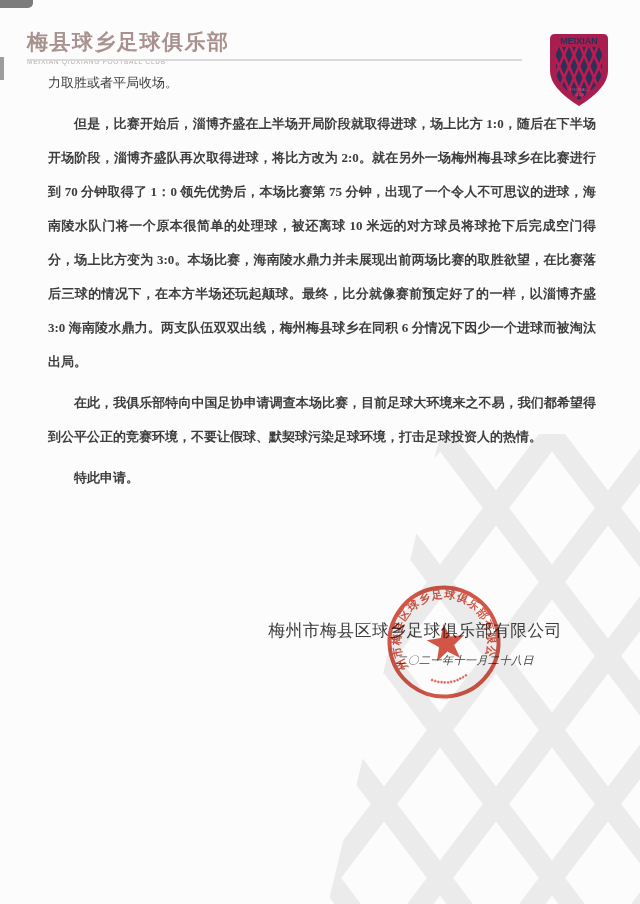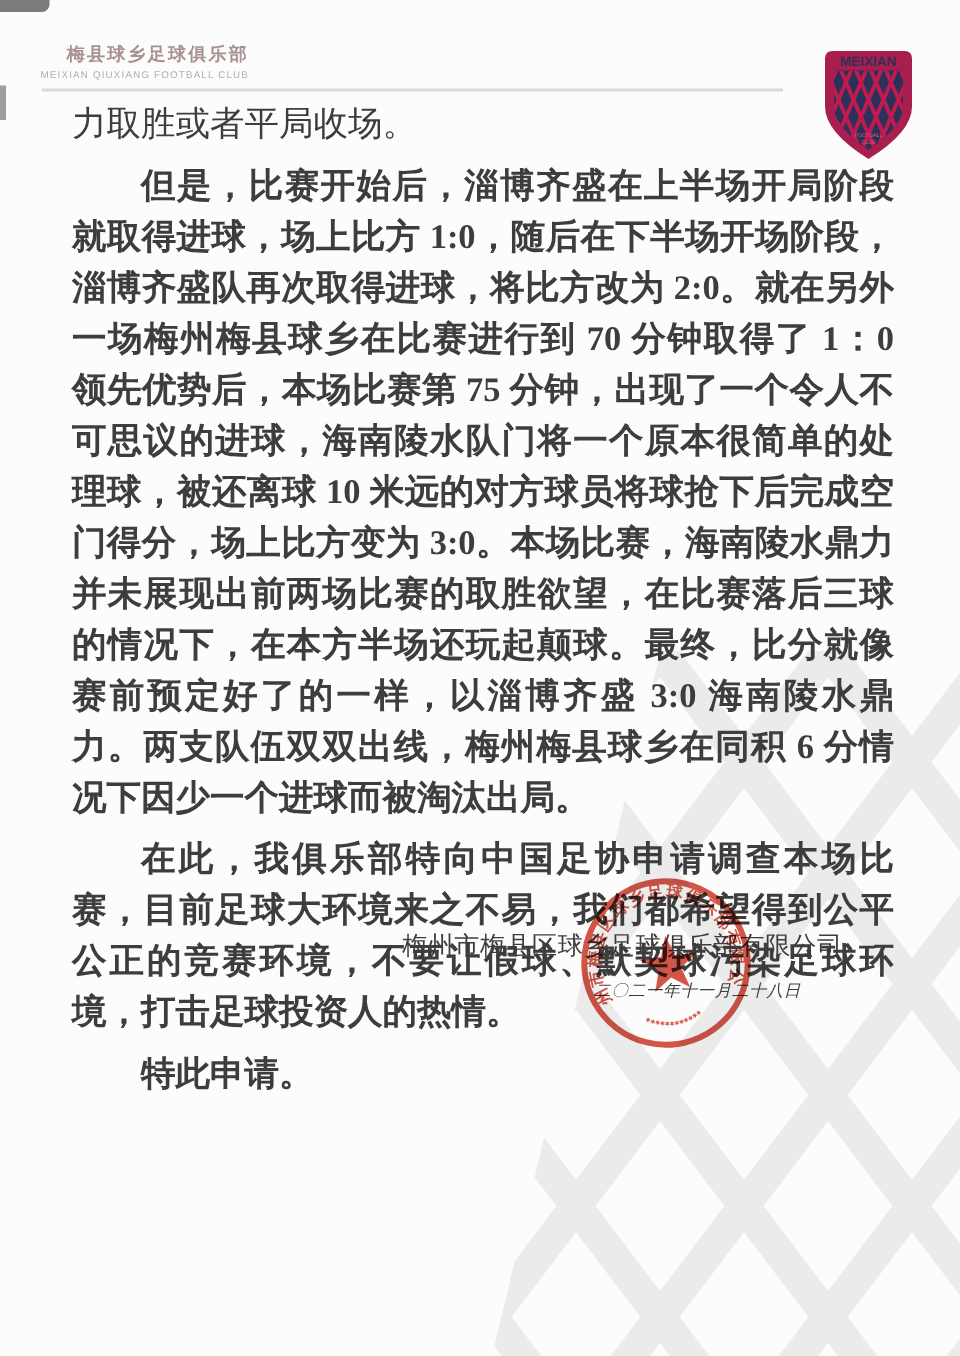--- a/index.html
+++ b/index.html
@@ -19,33 +19,33 @@
   }
   
   .corner-smudge-a { position:absolute; left:0; top:0; width:33px; height:8px;
     background:#575757; opacity:.78; border-radius:0 0 5px 0; z-index:3; }
   .corner-smudge-b { position:absolute; left:0; top:57px; width:4px; height:23px;
     background:#6a6a6a; opacity:.65; z-index:3; }
   
   .logo-block { position:absolute; left:27px; top:28px; z-index:1; }
   .logo-zh {
     font-family:"Liberation Sans","DejaVu Sans",sans-serif;
-    font-weight:bold; font-size:12px; letter-spacing:1.5px; color:#a8918f;text-align:right;
+    font-weight:bold; font-size:21px; letter-spacing:1.5px; color:#a8918f;
   }
   .logo-en {
     font-family:"Liberation Sans","DejaVu Sans",sans-serif;
     font-size:6.5px; letter-spacing:0.8px; color:#b7abaa; margin-top:2px;
   }
   .header-rule { position:absolute; left:28px; top:59px; width:494px; height:2px;
     background:#d9d9d9; z-index:1; }
   .badge { position:absolute; left:545px; top:31px; width:68px; height:80px; z-index:1; }
   
   .content {
     position:absolute; left:48px; top:66px; width:548px; z-index:1;
-    font-size:23px; line-height:34px;
+    font-size:13px; line-height:34px;
     text-align:justify; text-justify:inter-character;
   }
   .content p { margin:0 0 7px 0; }
   .content p.indent { text-indent:2em;font-weight:bold; }
   
   .company { position:absolute; top:619px; right:78px; font-size:16.8px;
     letter-spacing:0.5px; z-index:1; }
   .date-line { position:absolute; top:653px; right:106px; font-size:11px;
     letter-spacing:0.5px; z-index:1;font-style:italic; }
   

